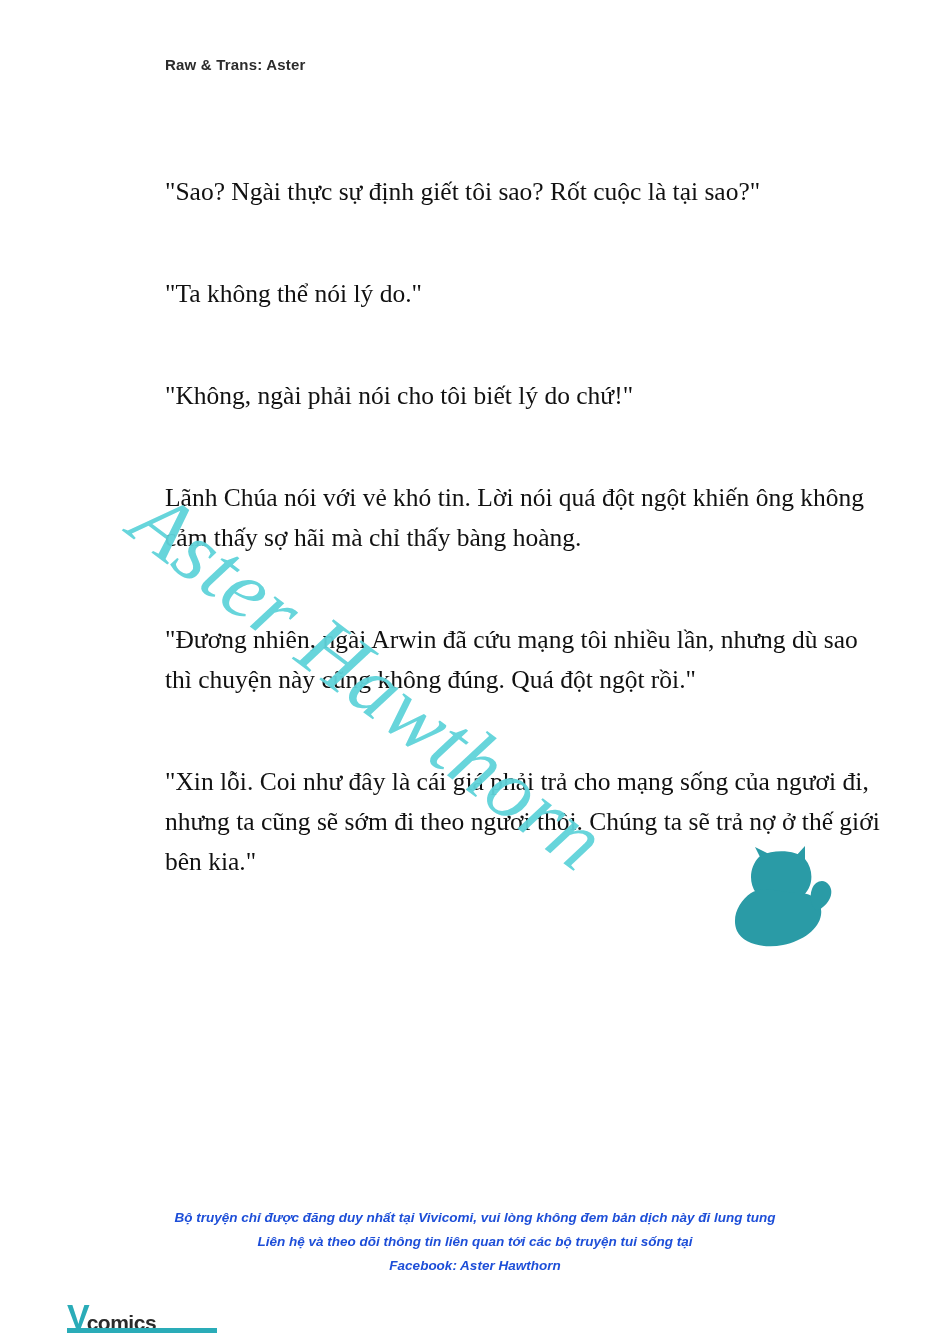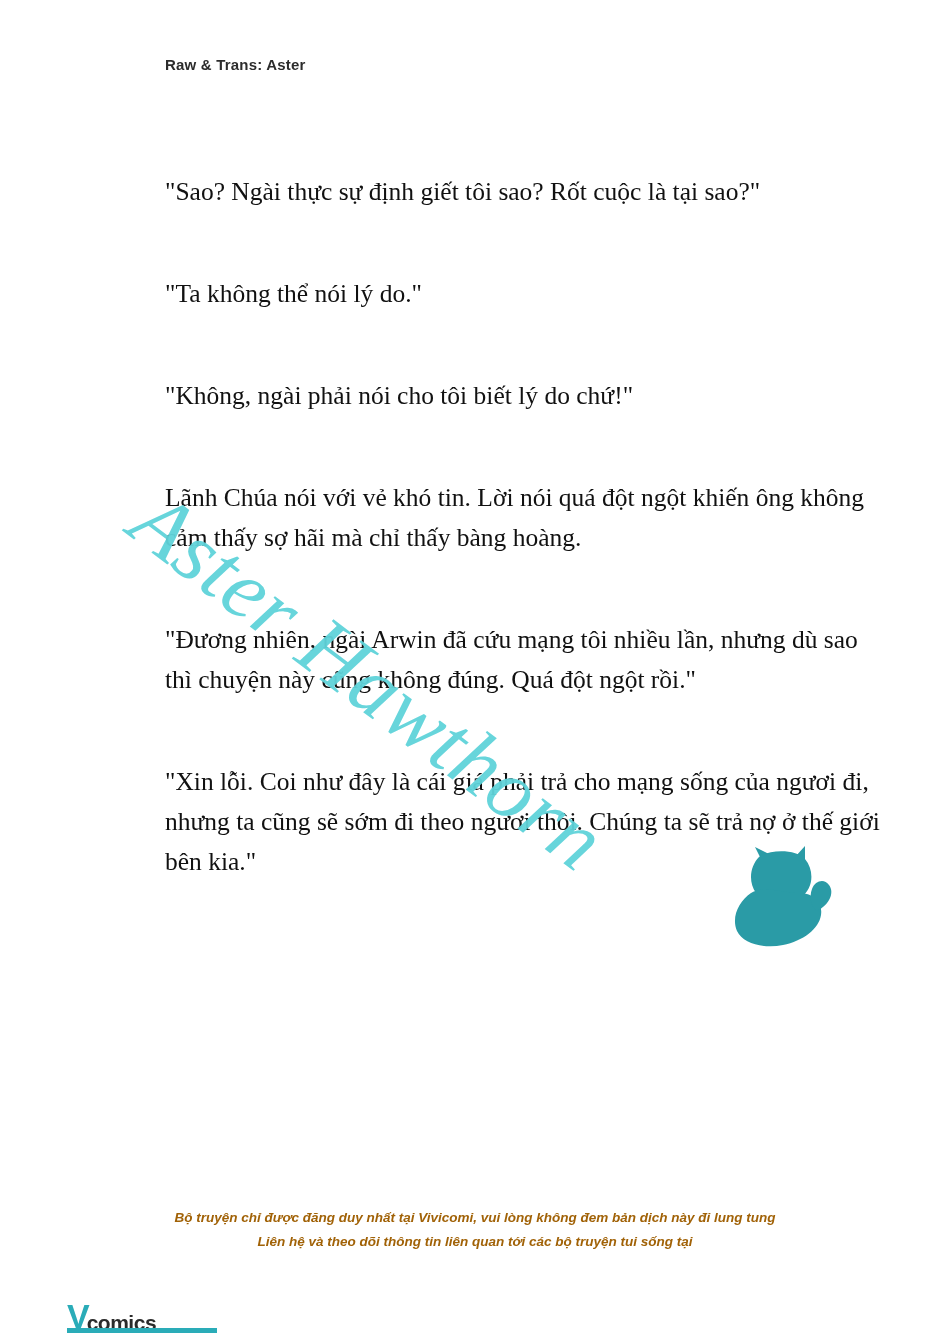--- a/index.html
+++ b/index.html
@@ -87,21 +87,21 @@
   .footer-notice {
     position: absolute;
     left: 0;
     right: 0;
     top: 1206px;
     text-align: center;
     font-family: "Liberation Sans", sans-serif;
     font-style: italic;
     font-weight: 700;
     font-size: 13.5px;
-    color: #a16207;
+    color: #1d4ed8;
     line-height: 24px;
   }
   .footer-notice div { padding: 0 40px; }
 
   
   .logo {
     position: absolute;
     left: 14px;
     bottom: 10px;
     display: flex;
@@ -162,20 +162,21 @@
         <path d="M34 12 C44 4 72 4 80 14 C90 26 88 44 76 52 C62 62 40 60 31 48 C23 37 25 21 34 12 Z"></path>
         <path d="M26 48 C14 56 6 72 12 86 C18 99 40 104 58 100 C78 96 94 84 96 70 C98 57 88 48 74 48 C60 48 38 40 26 48 Z"></path>
         <path d="M92 66 C104 60 110 48 104 40 C99 33 90 36 87 44 C84 52 86 62 92 66 Z"></path>
       </g>
     </svg>
   </div>
 
   <div class="footer-notice">
     <div>Bộ truyện chỉ được đăng duy nhất tại Vivicomi, vui lòng không đem bản dịch này đi lung tung</div>
     <div>Liên hệ và theo dõi thông tin liên quan tới các bộ truyện tui sống tại</div>
+    <div>Facebook: Aster Hawthorn</div>
   </div>
 
   <div class="logo">
     <span class="logo-v">V</span>
     <span class="logo-rest">comics</span>
     <div class="logo-bar"></div>
   </div>
 
 </div>
 

